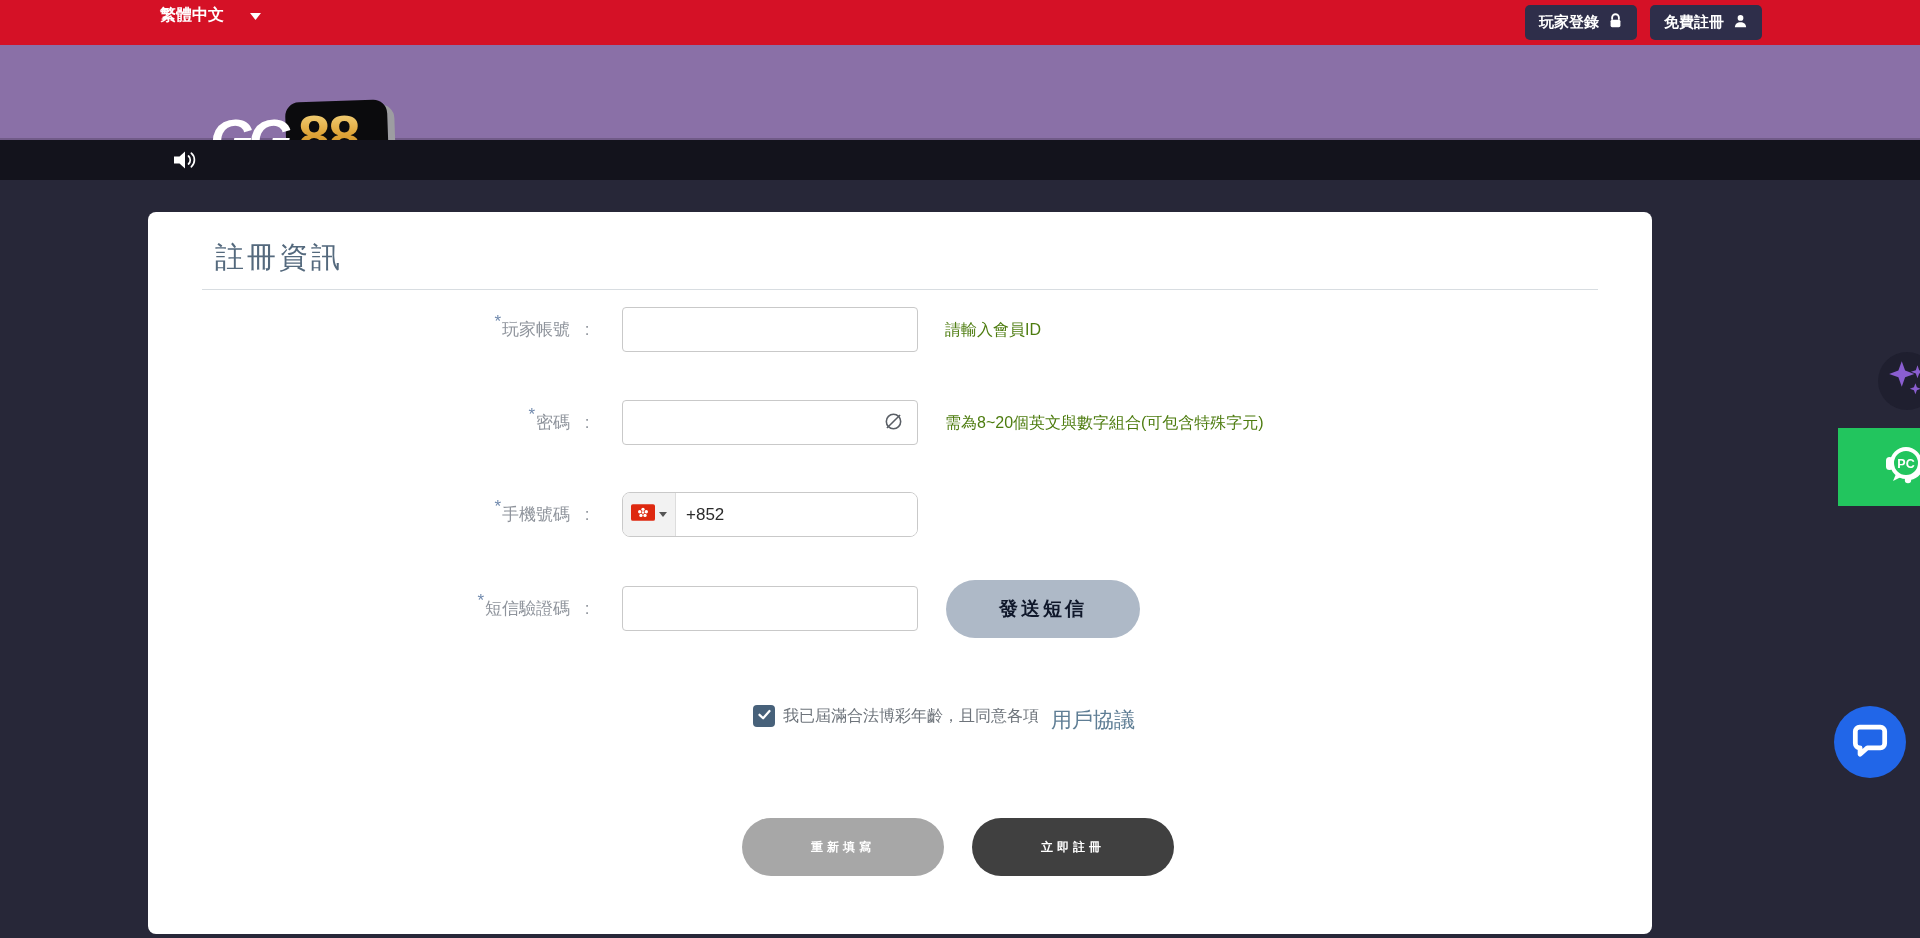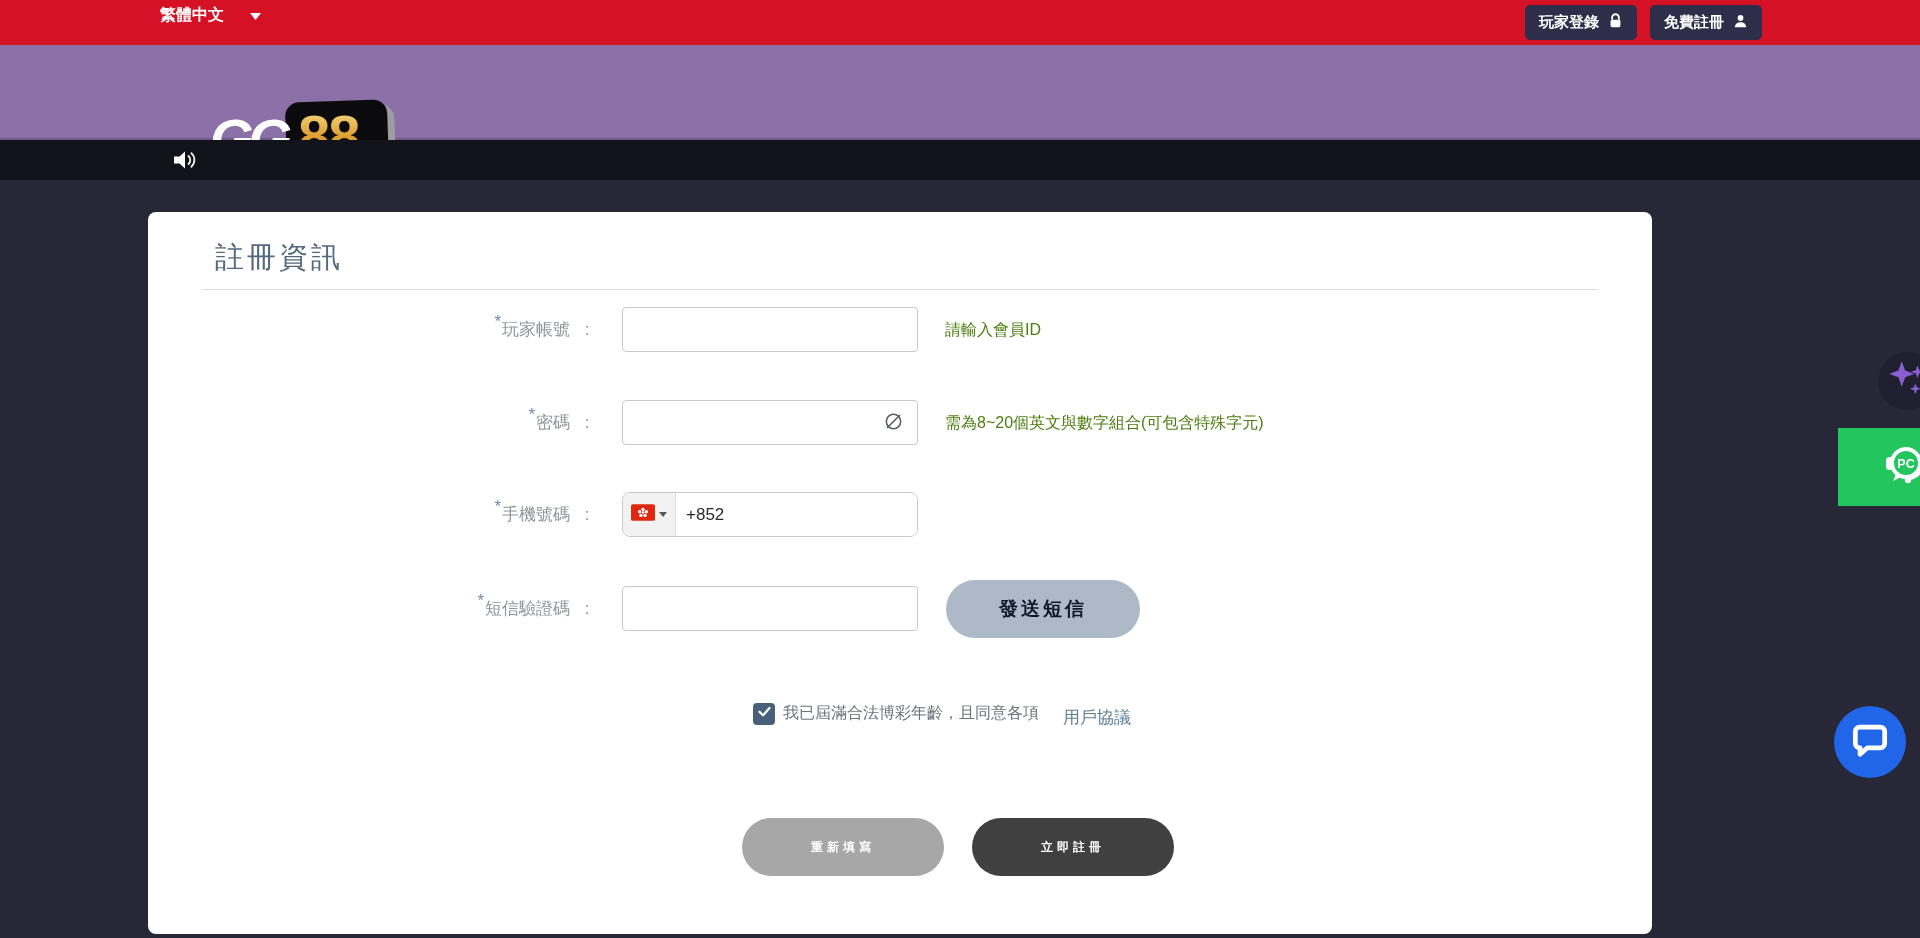--- a/index.html
+++ b/index.html
@@ -69,21 +69,21 @@
                  padding:0 10px; font-family:inherit; }
 
   .sms-btn { position:absolute; left:798px; top:368px; width:194px; height:58px; border:none;
              border-radius:29px; background:#aeb9c7; color:#0f172a; font-size:19px; font-weight:700;
              letter-spacing:3px; cursor:pointer; font-family:inherit; }
 
   .agree-row { position:absolute; left:605px; top:490px; display:flex; align-items:center; }
   .checkbox { width:22px; height:22px; background:#47617a; border-radius:4px; display:flex;
               align-items:center; justify-content:center; cursor:pointer; flex:none; }
   .agree-text { margin-left:8px; color:#6e747b; font-size:16px; white-space:nowrap; }
-  .agree-link { margin-left:24px; color:#5f7e95; font-size:17px; white-space:nowrap; cursor:pointer;
+  .agree-link { margin-left:12px; color:#5f7e95; font-size:21px; white-space:nowrap; cursor:pointer;
                 transform:translateY(4px); display:inline-block; }
 
   .pill-btn { position:absolute; top:606px; width:202px; height:58px; border:none; border-radius:29px;
               color:#fff; font-size:12px; font-weight:700; letter-spacing:4px; cursor:pointer;
               font-family:Liberation Serif, serif; }
   .reset-btn { left:594px; background:#a7a7a7; }
   .submit-btn { left:824px; background:#404040; }
 
   
   .sparkle-wrap { position:absolute; left:1878px; top:352px; width:58px; height:58px; border-radius:50%;

